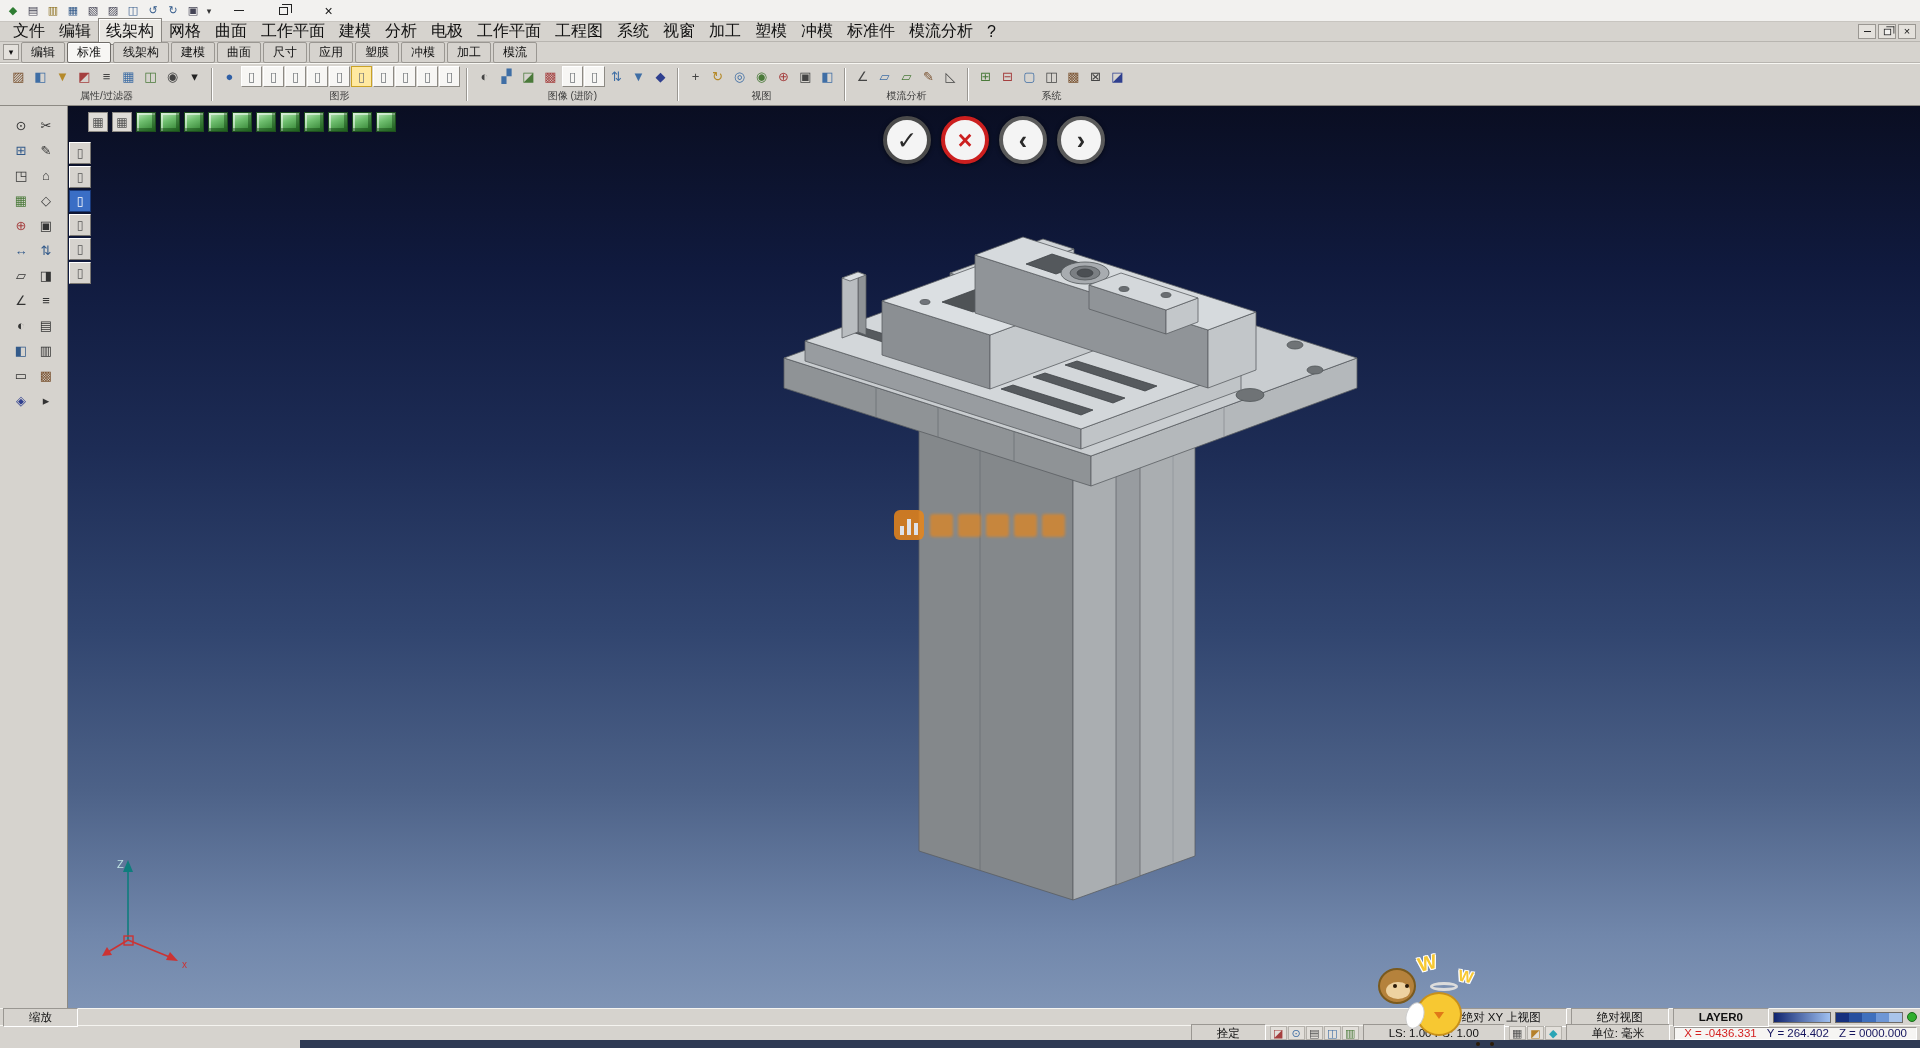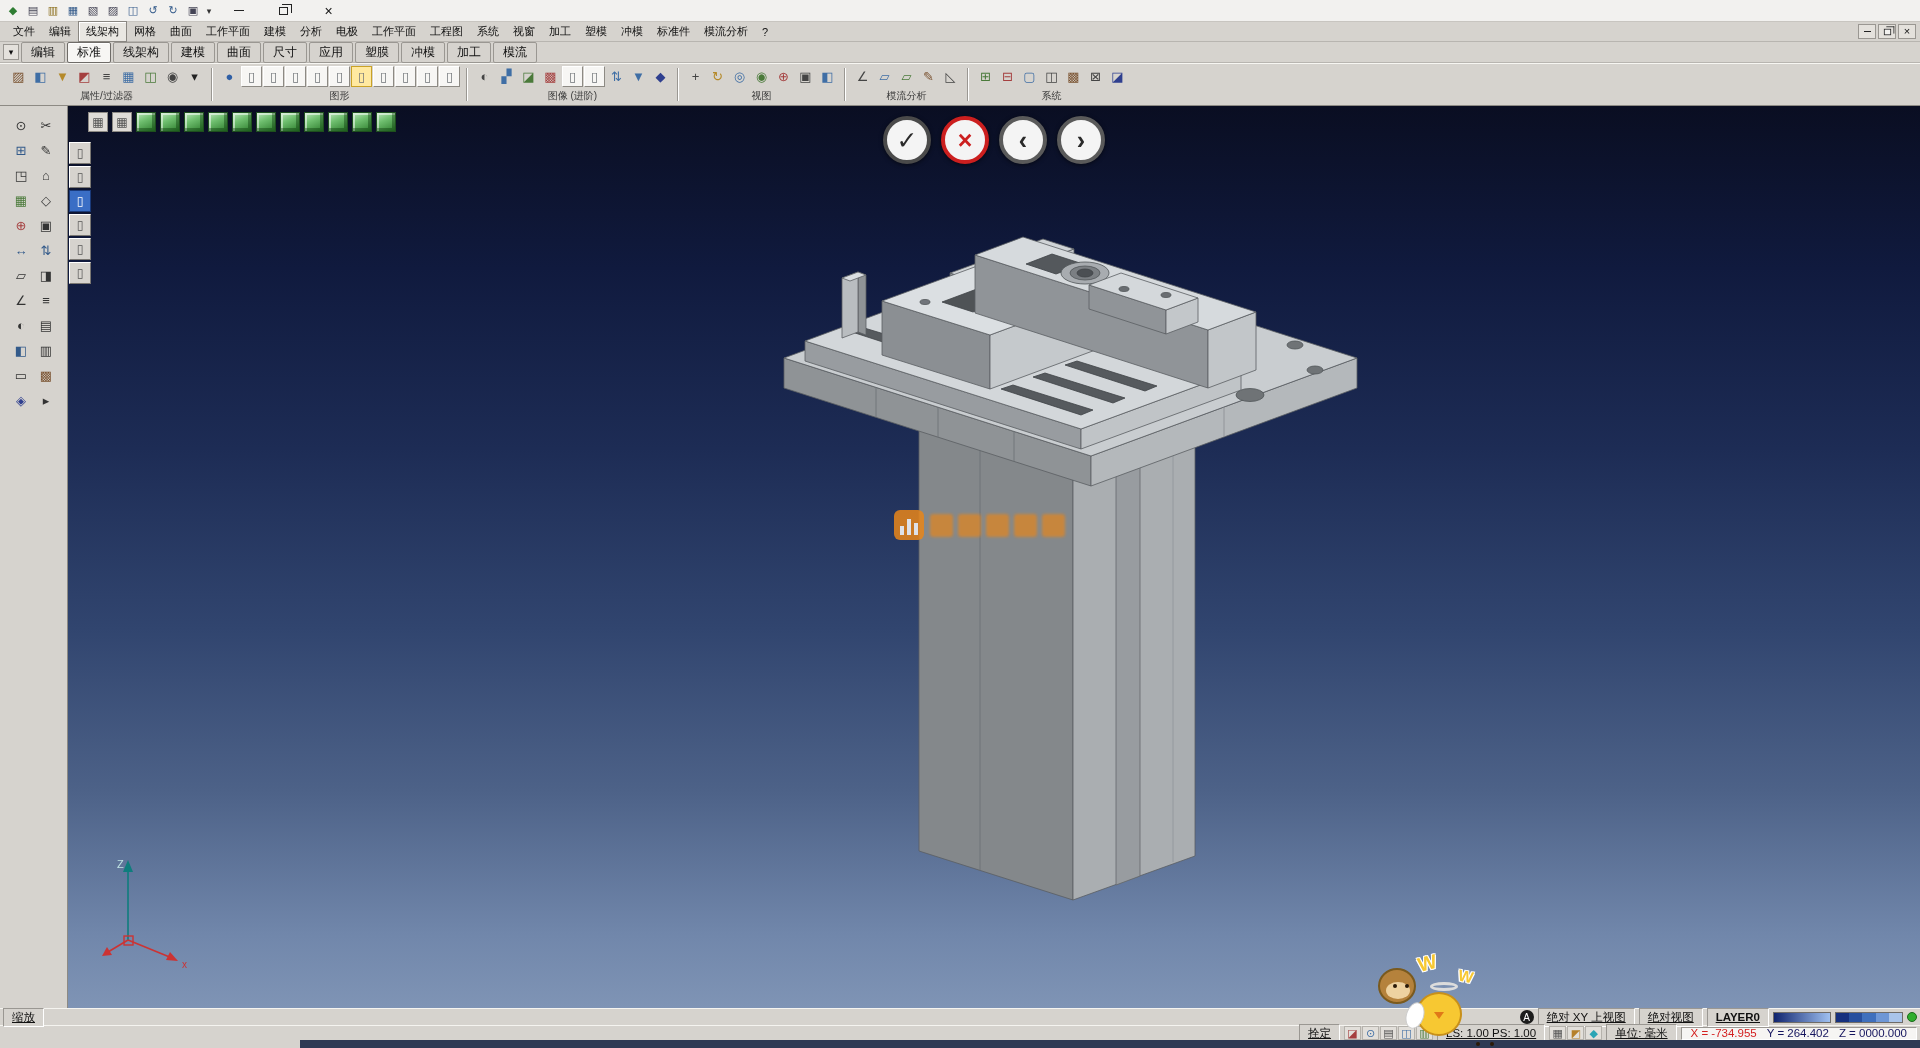--- a/index.html
+++ b/index.html
@@ -15,21 +15,21 @@
   .winbtns { display:flex; height:22px; }
   .winbtn { width:45px; height:22px; display:flex; align-items:center; justify-content:center; }
   .min-glyph { width:10px; border-bottom:1.5px solid #222; display:inline-block; }
   .restore-glyph { width:9px; height:8px; border:1px solid #222; position:relative; display:inline-block; background:#f2f1ef; }
   .restore-glyph::before { content:""; position:absolute; left:2px; top:-4px; width:9px; height:8px; border:1px solid #222; border-left:none; border-bottom:none; }
   .x-glyph { font-size:14px; line-height:1; color:#111; }
 
   
   .menubar { height:20px; background:#d6d3ce; display:flex; align-items:center; padding-left:6px; border-bottom:1px solid #b8b5b0; }
   .menu-items { display:flex; align-items:center; }
-  .menu-item { padding:2px 7px; font-size:11px; white-space:nowrap; }
+  .menu-item { padding:2px 7px; font-size:16px; white-space:nowrap; }
   .menu-item.active { border:1px solid #8a8782; background:#e9e7e2; box-shadow:inset 1px 1px 0 #fff; }
   .mdibtns { margin-left:auto; display:flex; gap:2px; padding-right:4px; }
   .mdibtn { width:18px; height:15px; border:1px solid #9a9792; background:#e4e1dc; display:flex; align-items:center; justify-content:center; }
   .mdibtn .min-glyph { width:7px; }
   .mdibtn .restore-glyph { transform:scale(.8); }
   .mdibtn .x-glyph { font-size:11px; }
 
   
   .tabrow { height:21px; background:#d6d3ce; display:flex; align-items:center; gap:2px; padding:0 3px; border-bottom:1px solid #b8b5b0; }
   .tab-dd { width:16px; height:16px; border:1px solid #9a9792; background:#e4e1dc; font-size:9px; display:flex; align-items:center; justify-content:center; }
@@ -77,21 +77,21 @@
   .wm-text { display:flex; gap:5px; }
   .wm-text b { width:23px; height:23px; background:#e8861a; border-radius:3px; filter:blur(1.4px); opacity:.8; }
 
   .triad { position:absolute; left:26px; top:748px; }
 
   
   .statusrow { display:flex; align-items:center; background:#d6d3ce; border-top:1px solid #f5f4f0; font-size:11.5px; padding:0 3px; gap:4px; }
   .rowa { height:17px; }
   .rowb { height:15px; }
   .flexfill { flex:1; }
-  .seg { height:19px; display:flex; align-items:center; border:1px solid; border-color:#9a9792 #ffffff #ffffff #9a9792; padding:0 8px; white-space:nowrap; background:#d6d3ce;text-decoration:underline; }
+  .seg { height:19px; display:flex; align-items:center; border:1px solid; border-color:#9a9792 #ffffff #ffffff #9a9792; padding:0 25px; white-space:nowrap; background:#d6d3ce; }
   .layerseg { font-weight:bold; }
   .abadge { width:14px; height:14px; border-radius:50%; background:#1c1c1c; color:#fff; font-size:10px; display:flex; align-items:center; justify-content:center; }
   .bar1 { width:58px; height:11px; border:1px solid #6f6c68; }
   .bar2 { width:68px; height:11px; border:1px solid #6f6c68; display:flex; }
   .dseg { flex:1; }
   .gdot { width:10px; height:10px; border-radius:50%; background:#2fae2f; border:1px solid #1a6a1a; }
   .chips { display:flex; gap:1px; }
   .chip { width:17px; height:14px; font-size:11px; display:flex; align-items:center; justify-content:center; border:1px solid #b5b2ac; background:#e2dfda; }
   .coords { height:13px; display:flex; align-items:center; gap:10px; background:#f6f5f3; border:1px solid; border-color:#9a9792 #fff #fff #9a9792; padding:0 9px; color:#15155e; white-space:nowrap; }
 
@@ -486,21 +486,21 @@
     </div>
   <div class="chips" id="chips2">
       <span class="chip" style="color: rgb(85, 85, 85);">▦</span>
       <span class="chip" style="color: rgb(181, 128, 42);">◩</span>
       <span class="chip" style="color: rgb(42, 165, 181);">◆</span>
     </div>
   <div class="seg">
       <span>单位: 毫米</span>
     </div>
   <div class="coords">
-    <span style="color: rgb(212, 32, 32);">X = -734.955</span>
+    <span style="color: rgb(212, 32, 32);">X = -0436.331</span>
     <span>Y = 264.402</span>
     <span>Z = 0000.000</span>
   </div>
 </div>
 
 <div class="sliver">
   <div class="sliver-left"></div>
   <div class="sliver-dark"></div>
 </div>
 

